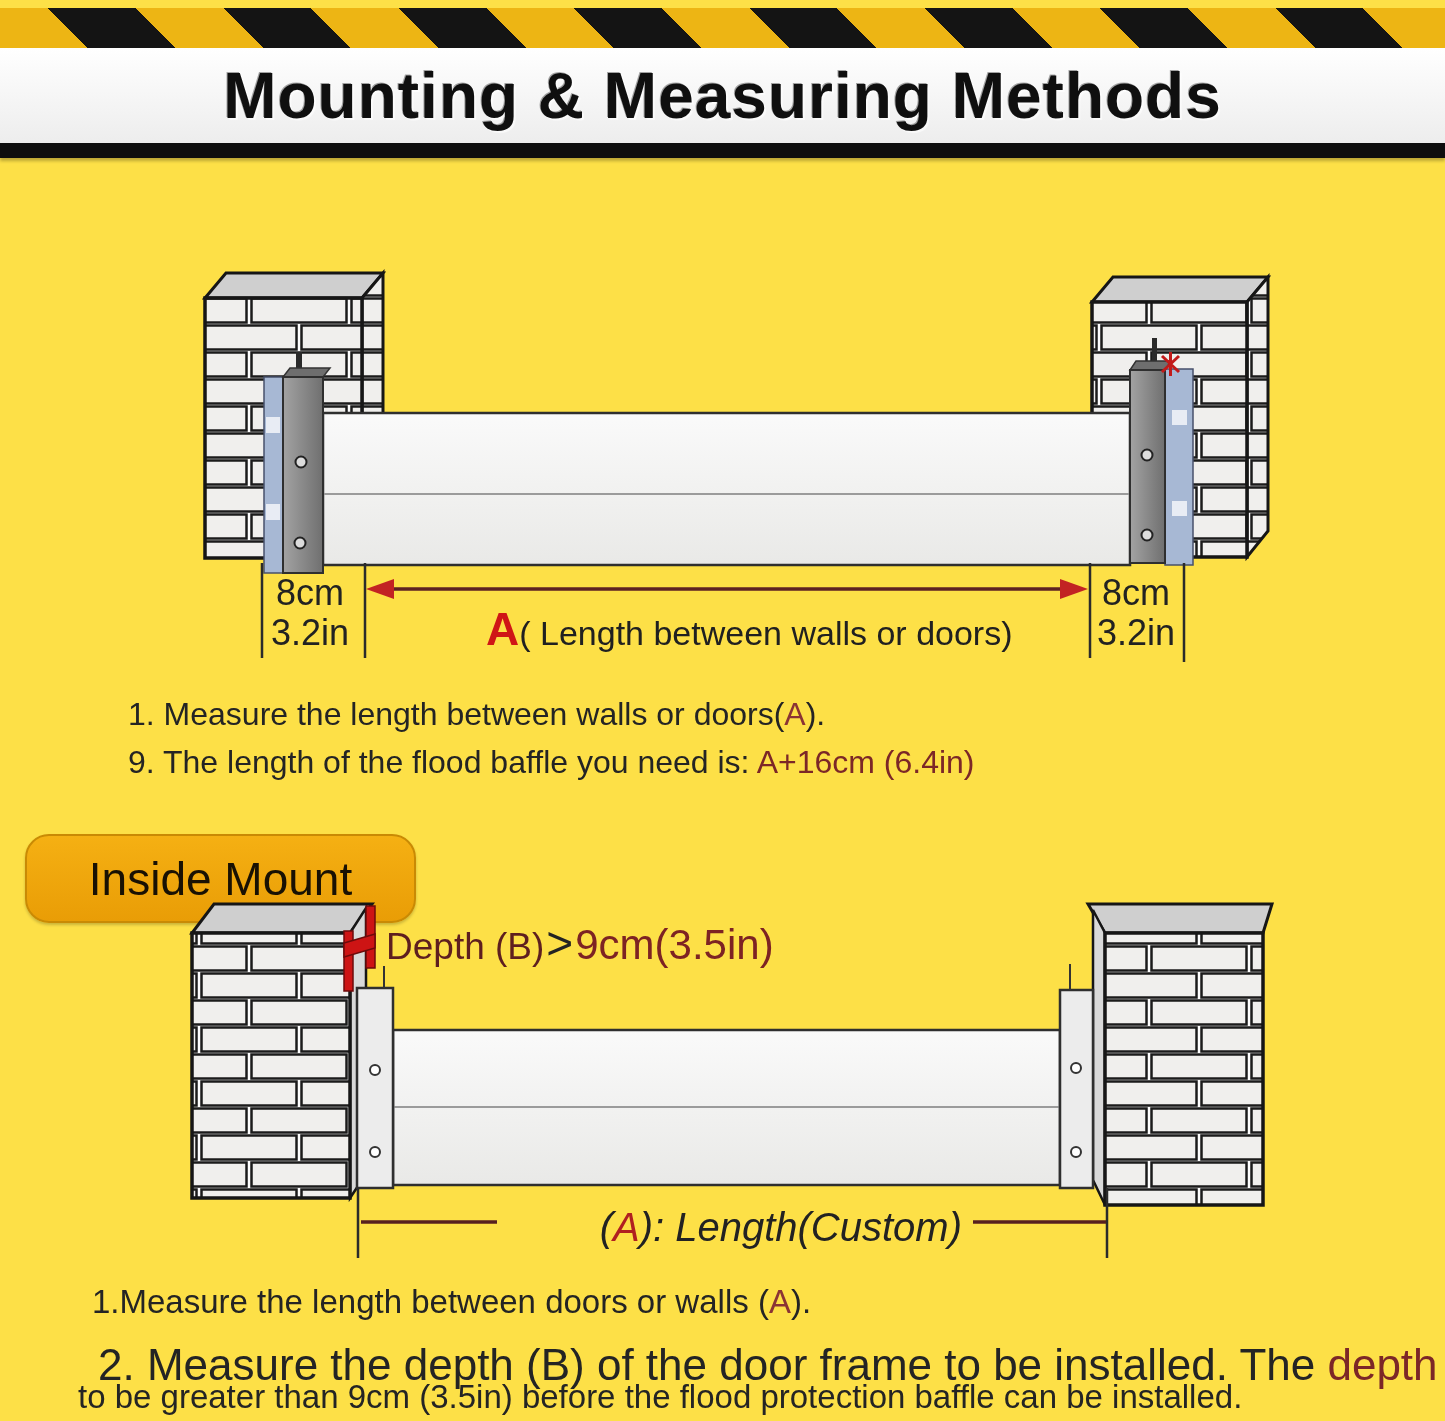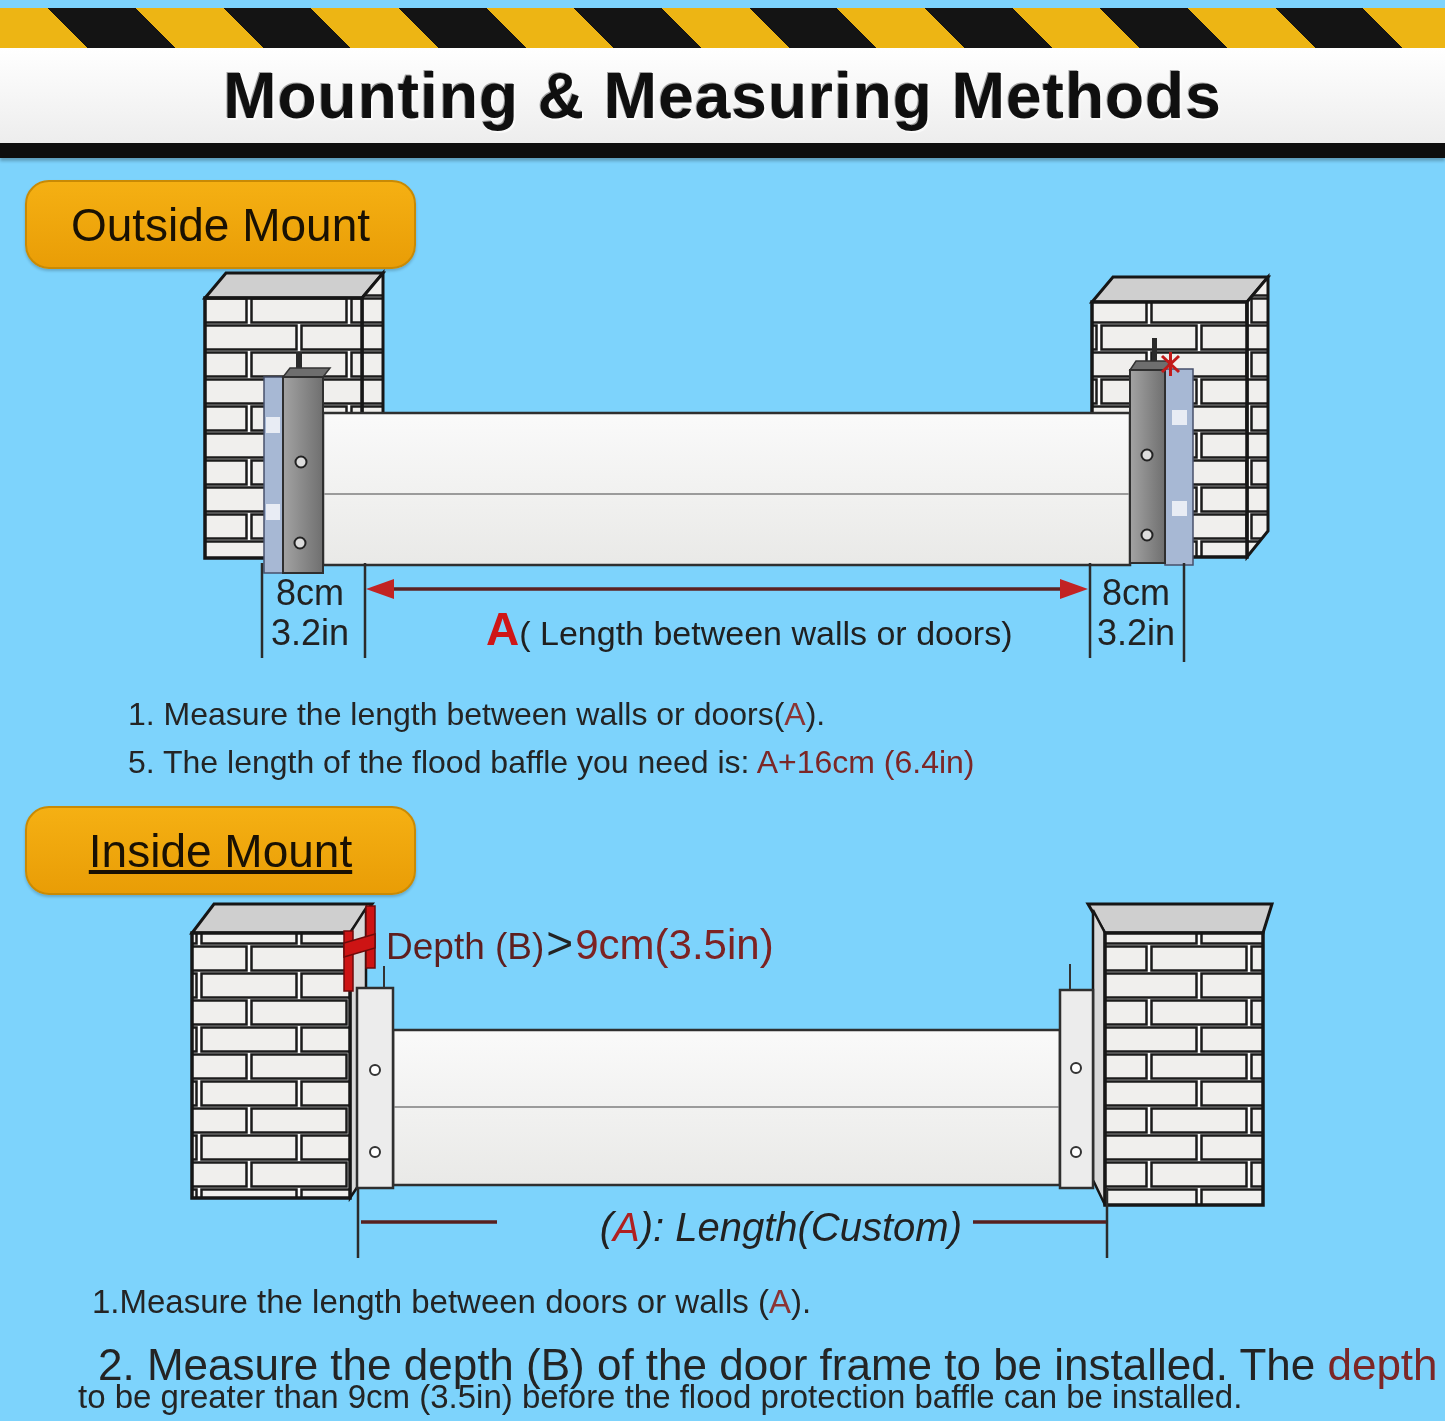--- a/index.html
+++ b/index.html
@@ -1,17 +1,17 @@
 <!DOCTYPE html>
 <html><head>
 <meta charset="utf-8">
 <style>
   html,body{margin:0;padding:0;background:#fff;}
   #stage{
-    position:relative;width:1445px;height:1421px;background:#7dd3fc;overflow:hidden;
+    position:relative;width:1445px;height:1421px;background:#fde047;overflow:hidden;
     font-family:"Liberation Sans", sans-serif;color:#1f1f1f;
   }
   .abs{position:absolute;}
   
   .hazard{
     left:0;top:8px;width:1445px;height:40px;
     background:repeating-linear-gradient(45deg,#edb514 0 62px,#141414 62px 124px);
     border-bottom:2px solid #d9d9d9;
   }
   .title-band{
@@ -52,21 +52,20 @@
 <body>
 
 <div id="stage">
 
   <div class="abs hazard"></div>
   <div class="abs title-band">
     <div class="t">Mounting &amp; Measuring Methods</div>
   </div>
   <div class="abs black-bar"></div>
 
-  <div class="abs pill" style="left:25px;top:180px;">Outside Mount</div>
 
   <svg class="abs" style="left:0;top:260px;" width="1445" height="410" viewBox="0 260 1445 410">
     <defs>
       <pattern id="brickO" width="100" height="54" patternUnits="userSpaceOnUse">
         <rect width="100" height="54" fill="#fdfdfd"></rect>
         <rect x="1.5" y="1.5" width="95" height="24" fill="#f0efed" stroke="#1b1b1b" stroke-width="2.5"></rect>
         <rect x="-48.5" y="28.5" width="95" height="24" fill="#f0efed" stroke="#1b1b1b" stroke-width="2.5"></rect>
         <rect x="51.5" y="28.5" width="95" height="24" fill="#f0efed" stroke="#1b1b1b" stroke-width="2.5"></rect>
       </pattern>
       <linearGradient id="panelG" x1="0" y1="0" x2="0" y2="1">
@@ -147,24 +146,24 @@
   </div>
   <div class="abs arrow-label" style="left:486px;top:602px;">
     <span class="a">A</span>
     <span class="cap">( Length between walls or doors)</span>
   </div>
 
   <div class="abs step" style="left:128px;top:696px;">
     <span>1. Measure the length between walls or doors(</span><span class="mA">A</span><span>).</span>
   </div>
   <div class="abs step" style="left:128px;top:744px;">
-    <span>5. The length of the flood baffle you need is: </span><span class="red">A+16cm (6.4in)</span>
-  </div>
-
-  <div class="abs pill" style="left:25px;top:806px;text-decoration:underline;">Inside Mount</div>
+    <span>9. The length of the flood baffle you need is: </span><span class="red">A+16cm (6.4in)</span>
+  </div>
+
+  <div class="abs pill" style="left:25px;top:834px;">Inside Mount</div>
 
   <svg class="abs" style="left:0;top:895px;" width="1445" height="375" viewBox="0 895 1445 375">
     <defs>
       <pattern id="brickI" width="100" height="54" patternUnits="userSpaceOnUse">
         <rect width="100" height="54" fill="#fdfdfd"></rect>
         <rect x="1.5" y="1.5" width="95" height="24" fill="#f0efed" stroke="#1b1b1b" stroke-width="2.5"></rect>
         <rect x="-48.5" y="28.5" width="95" height="24" fill="#f0efed" stroke="#1b1b1b" stroke-width="2.5"></rect>
         <rect x="51.5" y="28.5" width="95" height="24" fill="#f0efed" stroke="#1b1b1b" stroke-width="2.5"></rect>
       </pattern>
       <linearGradient id="panelG2" x1="0" y1="0" x2="0" y2="1">

